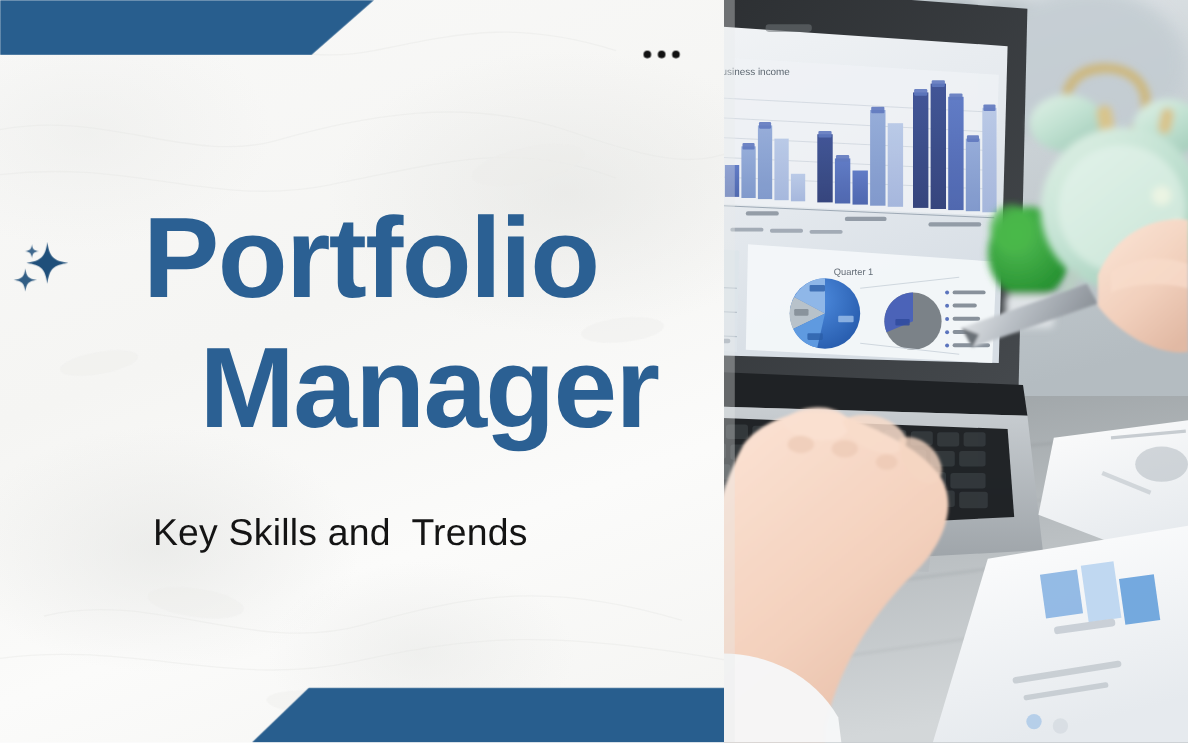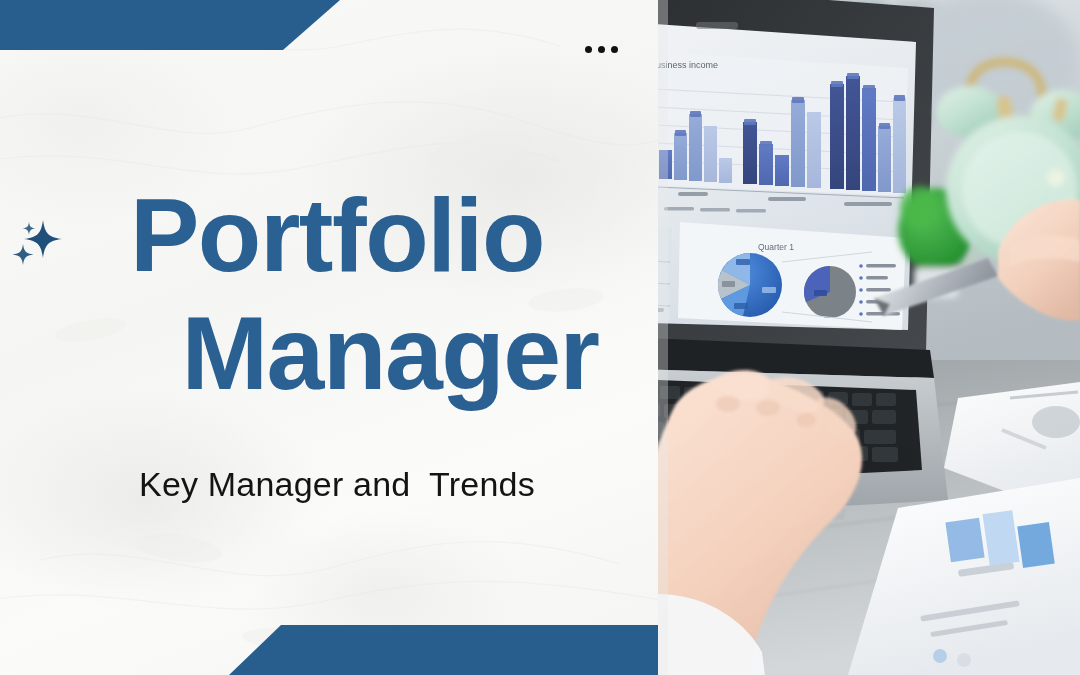--- a/index.html
+++ b/index.html
@@ -153,21 +153,21 @@
       <span class="dot"></span>
       <span class="dot"></span>
       <span class="dot"></span>
     </div>
 
     <div class="headline">
       <span class="line line-1">Portfolio</span>
       <span class="line line-2">Manager</span>
     </div>
 
-    <div class="subtitle">Key Manager and  Trends</div>
+    <div class="subtitle">Key Skills and  Trends</div>
   </div>
 
   <div class="photo">
     <svg width="422" height="675" viewBox="0 0 422 675">
       <defs>
         <linearGradient id="bgWin" x1="0" y1="0" x2="0.3" y2="1">
           <stop offset="0%" stop-color="#e9edef"></stop>
           <stop offset="45%" stop-color="#ccd3d7"></stop>
           <stop offset="100%" stop-color="#b4bcc1"></stop>
         </linearGradient>

